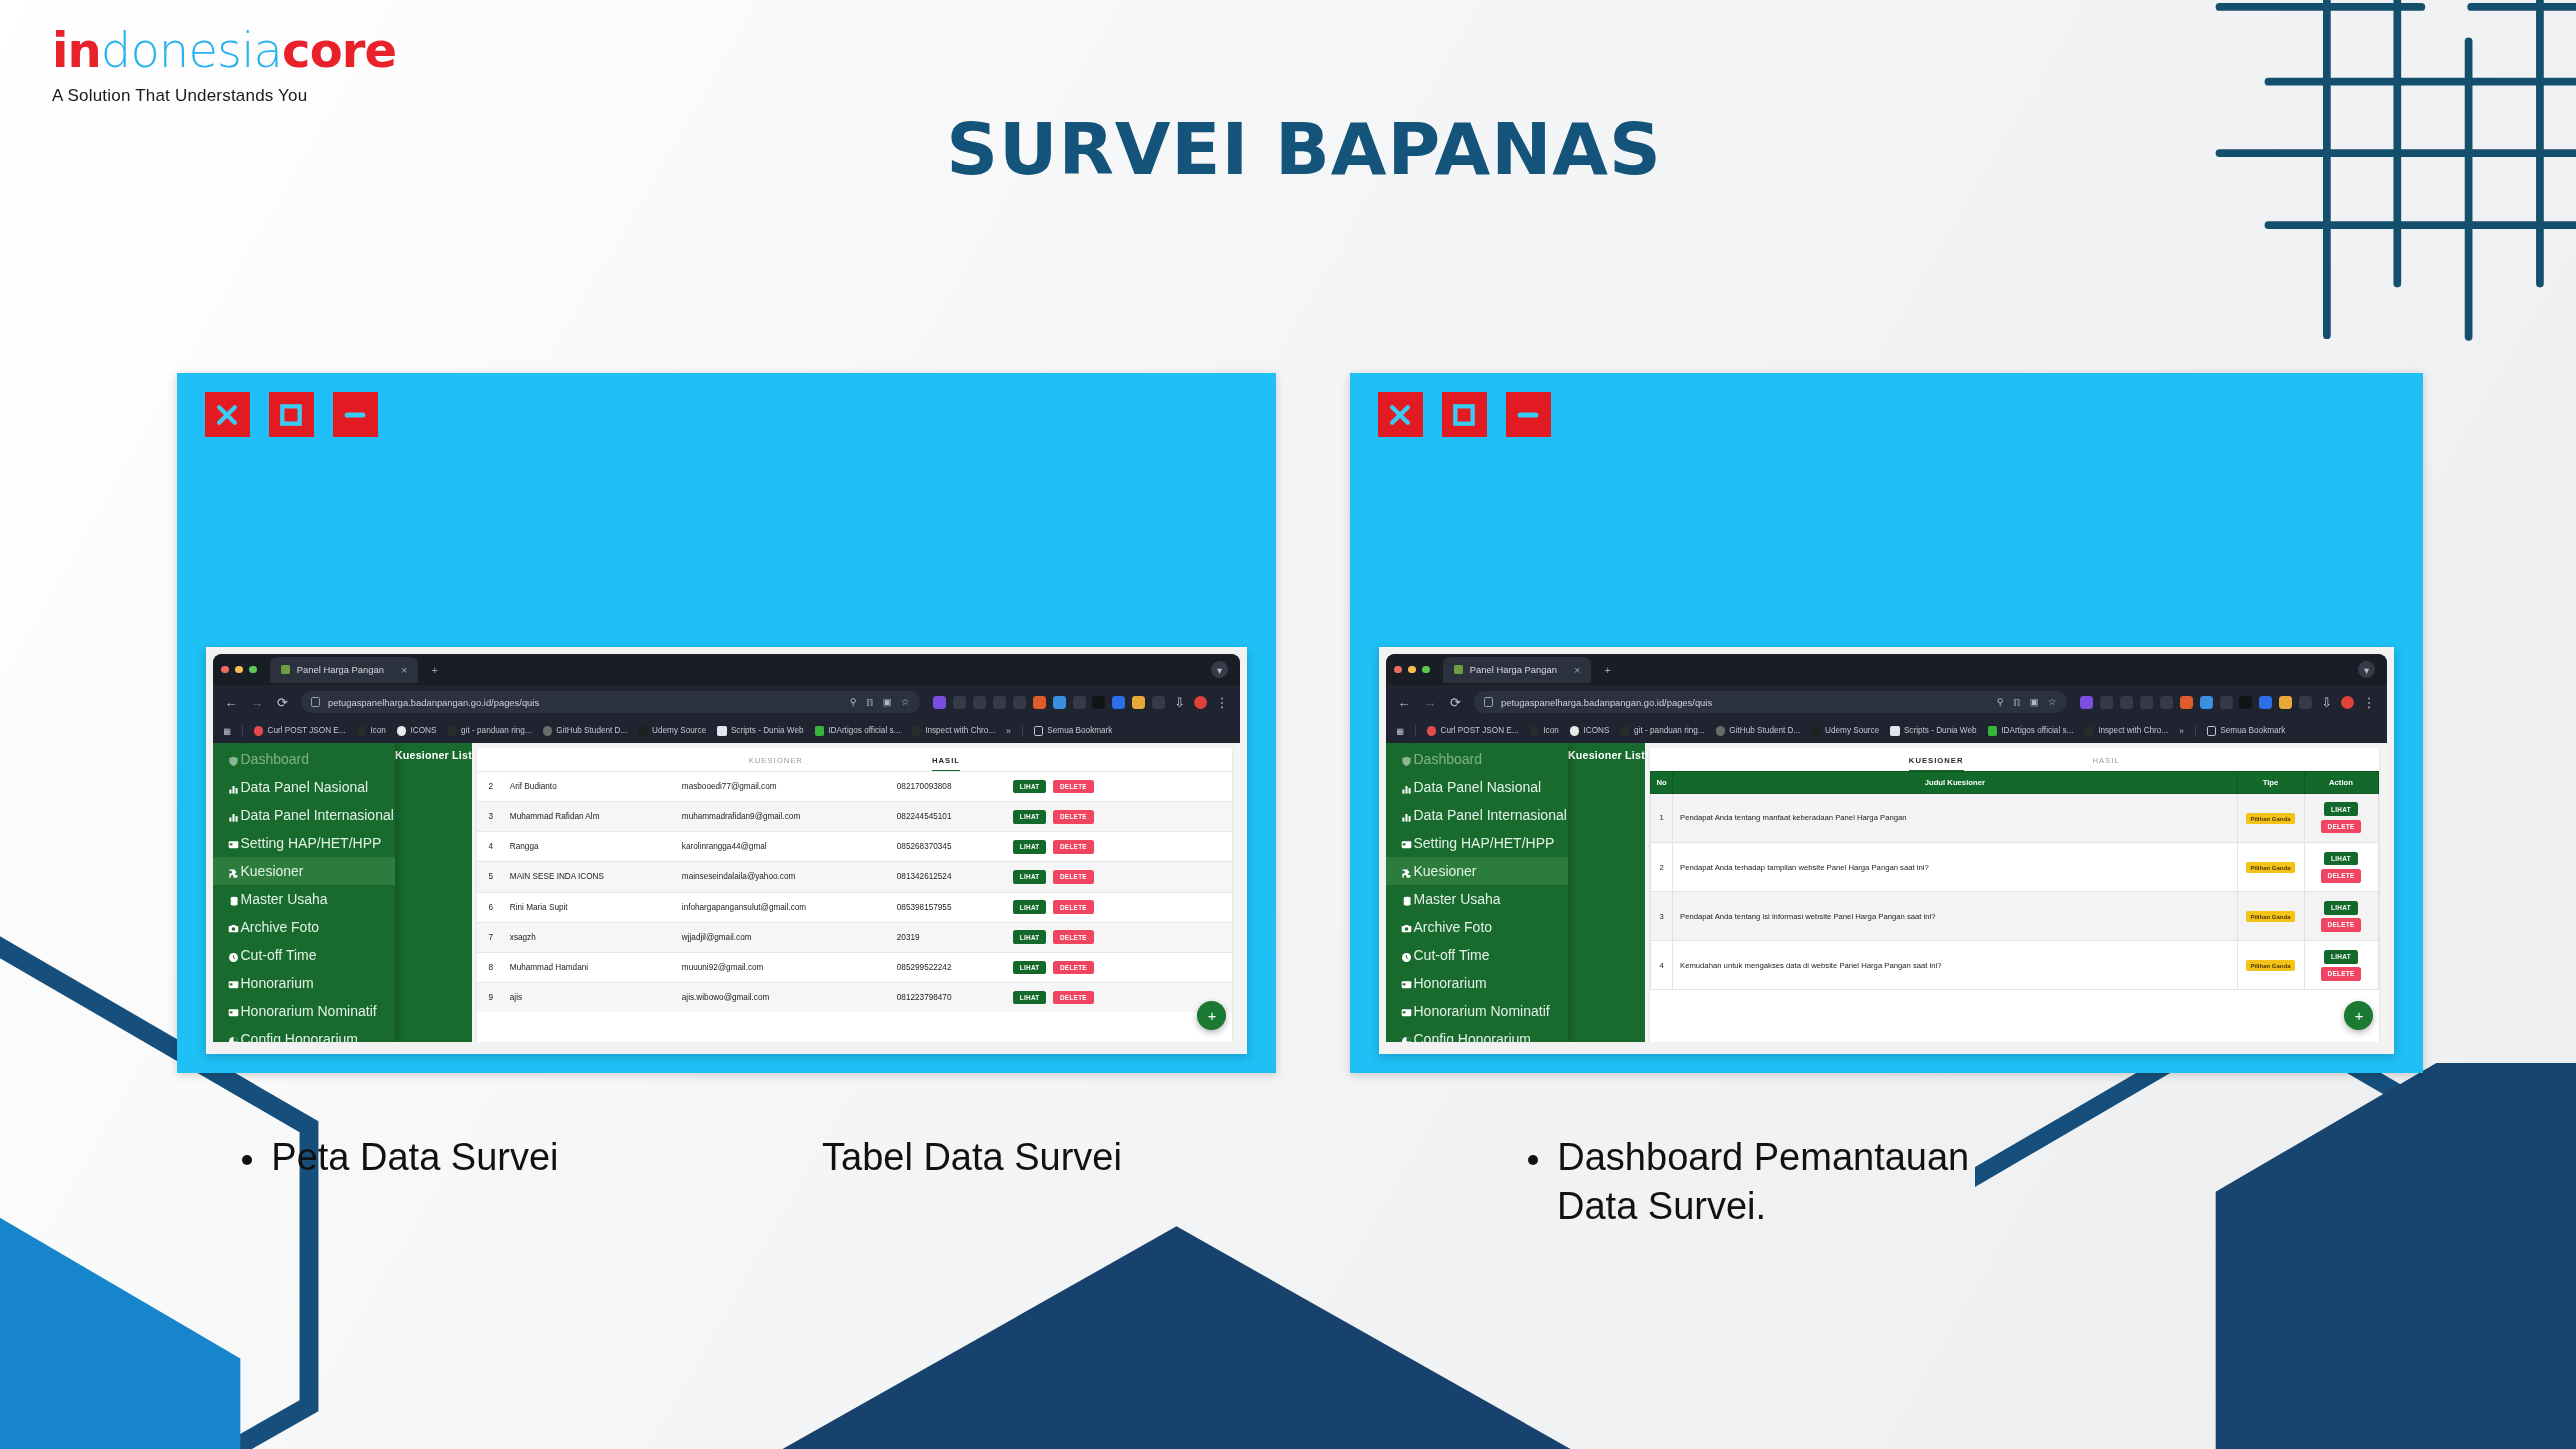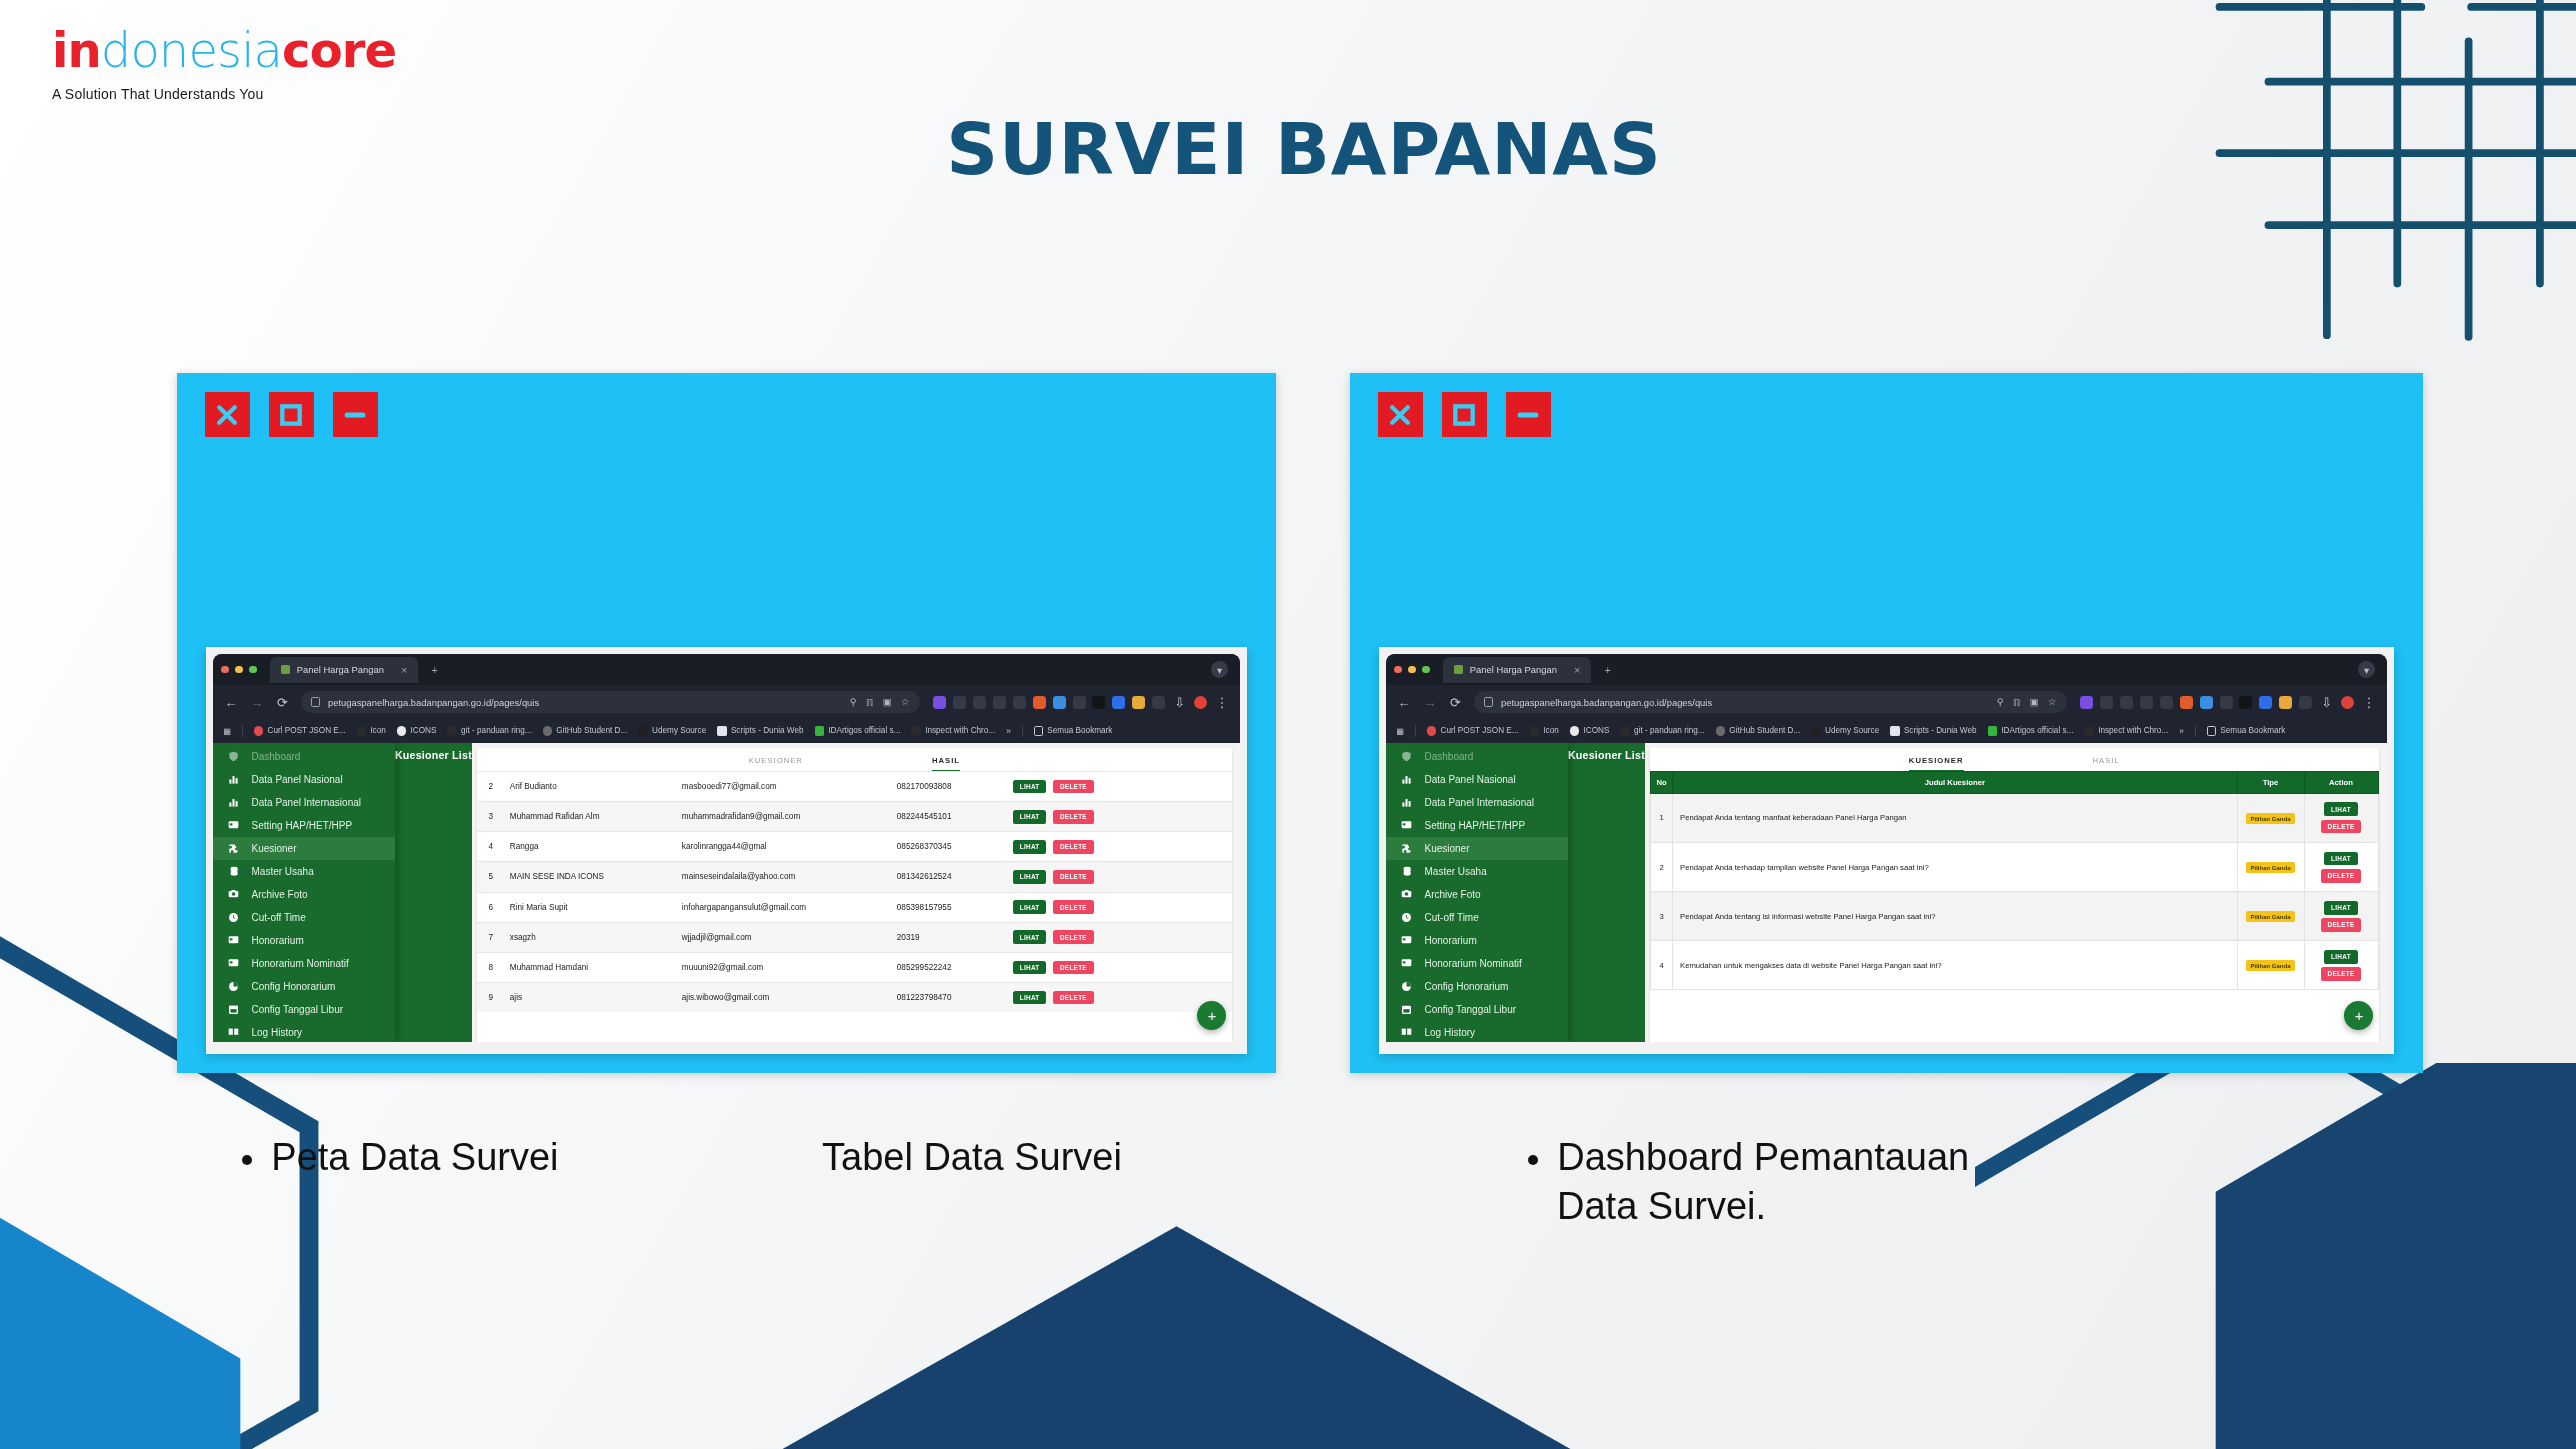--- a/index.html
+++ b/index.html
@@ -17,21 +17,21 @@
 
   
   .hex-deco { position:absolute; pointer-events:none; }
 
   
   .logo-wrap { position:absolute; left:52px; top:26px; }
   .logo-text { font-size:48px; font-weight:400; letter-spacing:-0.9px; line-height:1; font-family:"DejaVu Sans", sans-serif; }
   .logo-in { color:#e8212b; font-weight:700; }
   .logo-mid { color:#29b3ee; font-weight:300; }
   .logo-core { color:#e8212b; font-weight:700; }
-  .tagline { margin-top:12px; font-size:14px; color:#1a1a1a; font-family:"Liberation Sans", sans-serif; letter-spacing:0.2px; }
+  .tagline { margin-top:12px; font-size:17px; color:#1a1a1a; font-family:"Liberation Sans", sans-serif; letter-spacing:0.2px; }
 
   
   .page-title {
     position:absolute; top:107px; left:16px; width:100%;
     text-align:center; font-size:72px; font-weight:800;
     color:#14537a; letter-spacing:0.9px;
     font-family:"DejaVu Sans", sans-serif;
   }
 
   
@@ -82,21 +82,21 @@
            font-size:8.2px; color:#c3c8d1; white-space:nowrap; overflow:hidden;}
   .bm { display:flex; align-items:center; gap:4.3px; }
   .bmi { width:9.4px; height:9.4px; border-radius:1.7px; flex:0 0 auto; }
   .bmdiv { width:0.9px; height:12px; background:#3a404d; }
 
   
   .app { display:flex; background:#fff; height:299px; overflow:hidden; position:relative; }
   .sidebar { width:182px; background:#1a6b2c; background:#186b2d; flex:0 0 auto; color:#dff0e2; padding-top:1.7px;
              display:flex; flex-direction:column; position:relative; z-index:3;
              box-shadow:2.6px 0 6.9px rgba(0,0,0,.25);}
-  .sb-item { display:flex; align-items:flex-end; gap:11px; padding:6px 0 6px 14.6px; font-size:10px; color:#e3f1e6; }
+  .sb-item { display:flex; align-items:flex-end; padding:6px 0 6px 14.6px; font-size:14px; color:#e3f1e6; }
   .sb-item.cut { opacity:.5; }
   .sb-item.active { background:#2c7d3d; }
   .sb-ico { width:13px; height:11px; flex:0 0 auto; display:flex; align-items:center; justify-content:center; }
 
   .appmain { flex:1; display:flex; min-width:0; background:#f4f4f4; }
   .apphead { background:#186b2d; color:#fff; text-align:center; font-size:10.7px; font-weight:700;
              padding:6px 0 7.7px; letter-spacing:0.2px; }
   .card { background:#fff; margin:5.2px 8.6px 0 5.2px; flex:1; overflow:hidden; box-shadow:0 0.9px 2.6px rgba(0,0,0,.12);}
   .subtabs { display:flex; justify-content:center; gap:129px; padding:7.7px 0 0; background:#fff; }
   .subtab { font-size:7.7px; letter-spacing:1px; color:#9a9a9a; padding-bottom:6px; }

